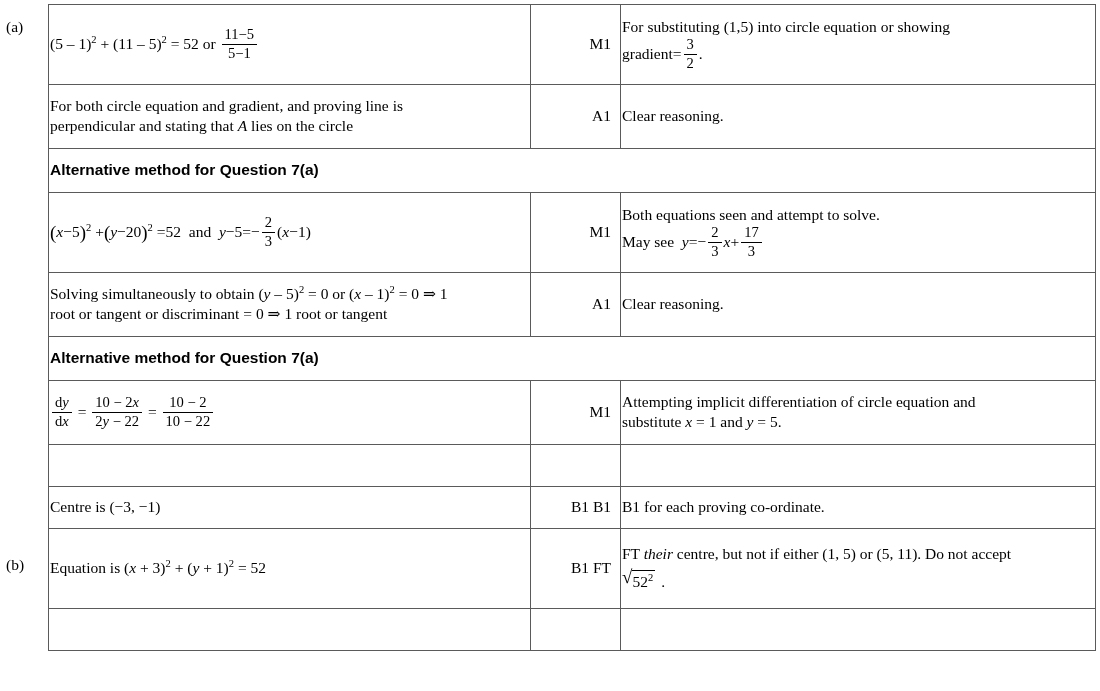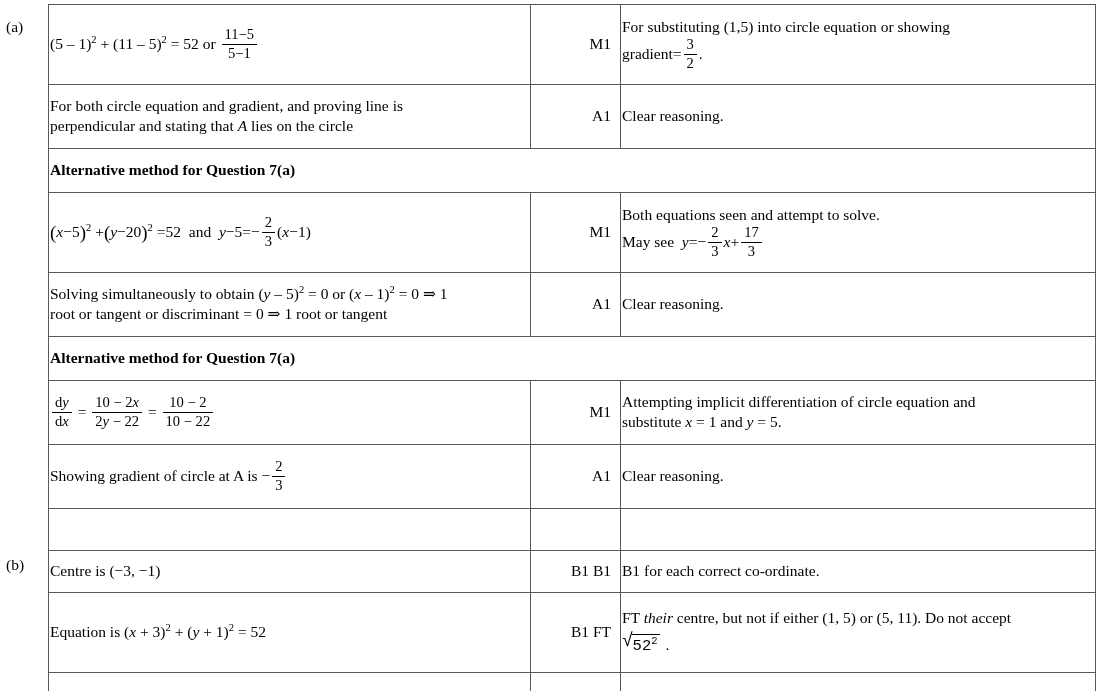--- a/index.html
+++ b/index.html
@@ -43,21 +43,21 @@
   col.c-note  { width: 475px; }
 
   .mark-cell {
     text-align: right;
     padding-right: 10px;
     margin-top: 28px;
   }
 
   .alt-head {
     font-weight: bold;
-    font-family: Liberation Serif, serif;
+    font-family: Liberation Sans, sans-serif;
   }
 
   .total-cell {
     font-weight: bold;
     text-align: right;
     padding-right: 14px;
   }
 
   
   .part-label {
@@ -95,21 +95,20 @@
   .frac > .den {
     display: block;
     padding: 1px 3px 0 3px;
     font-size: 0.94em;
   }
   .sqrt {
     display: inline-block;
     position: relative;
     padding-left: 0.62em;
     margin-right: 2px;
-    font-family: Liberation Mono, monospace;
   }
   .sqrt::before {
     content: "\221A";
     position: absolute;
     left: 0;
     top: -0.10em;
     font-size: 1.22em;
     line-height: 1;
   }
   .sqrt > .rad {
@@ -243,41 +242,31 @@
           <div>
             <span>substitute</span>
             <span class="ital">x</span>
             <span>= 1 and</span>
             <span class="ital">y</span>
             <span>= 5.</span>
           </div>
         </td>
       </tr>
 
-      <tr class="row-mid">
-        <td>
-          <span class="math">
-            <span>Showing gradient of circle at A is</span>
-            <span>−</span><span class="frac"><span class="num">2</span><span class="den">3</span></span>
-          </span>
-        </td>
-        <td class="mark-cell">A1</td>
-        <td>Clear reasoning.</td>
-      </tr>
 
       <tr class="row-short">
         <td>&nbsp;</td>
         <td class="total-cell"></td>
         <td>&nbsp;</td>
       </tr>
 
       <tr class="row-short">
         <td>Centre is (−3, −1)</td>
         <td class="mark-cell">B1 B1</td>
-        <td>B1 for each correct co-ordinate.</td>
+        <td>B1 for each proving co-ordinate.</td>
       </tr>
 
       <tr class="row-tall">
         <td>
           <span class="math nowrap">
             <span>Equation is (</span><span class="mvar">x</span><span> + 3)</span><sup class="pw">2</sup><span> + (</span><span class="mvar">y</span><span> + 1)</span><sup class="pw">2</sup><span> = 52</span>
           </span>
         </td>
         <td class="mark-cell">B1 FT</td>
         <td>

